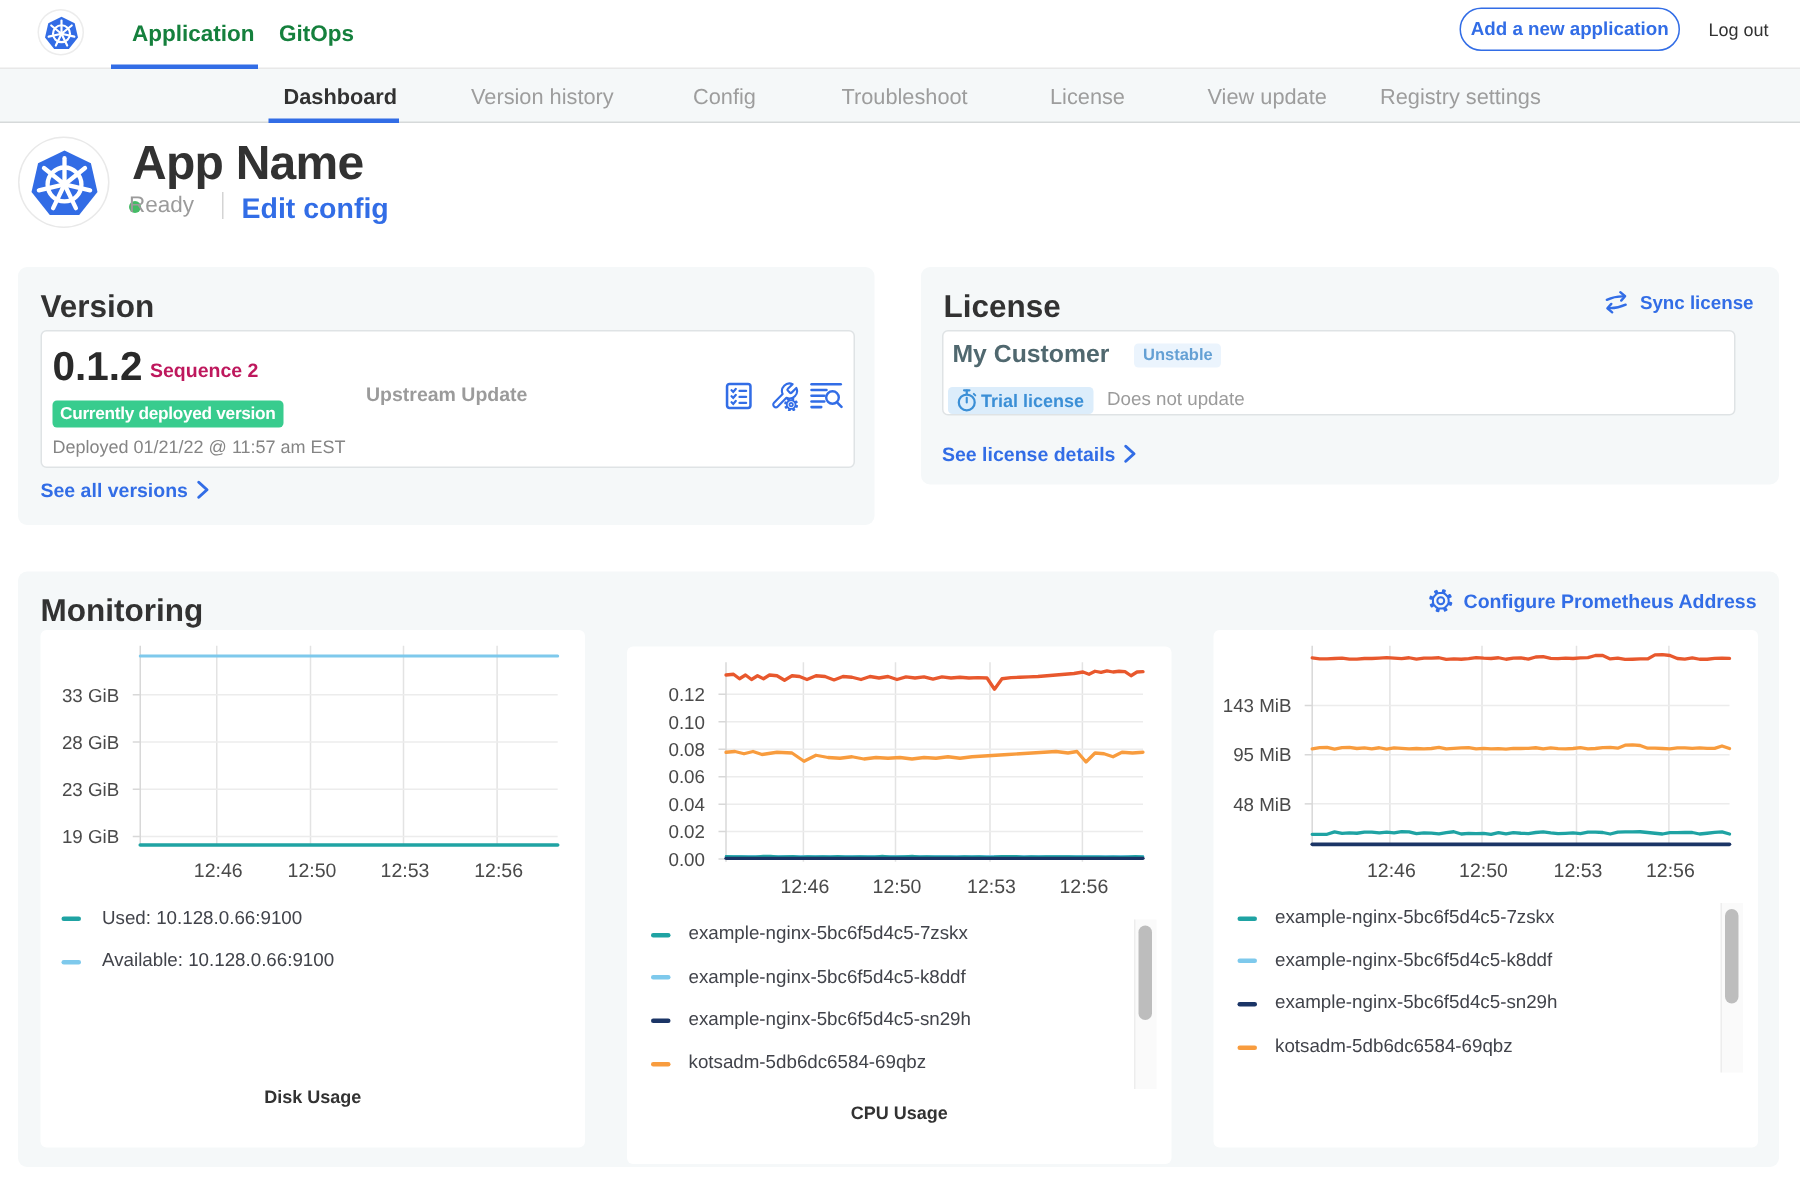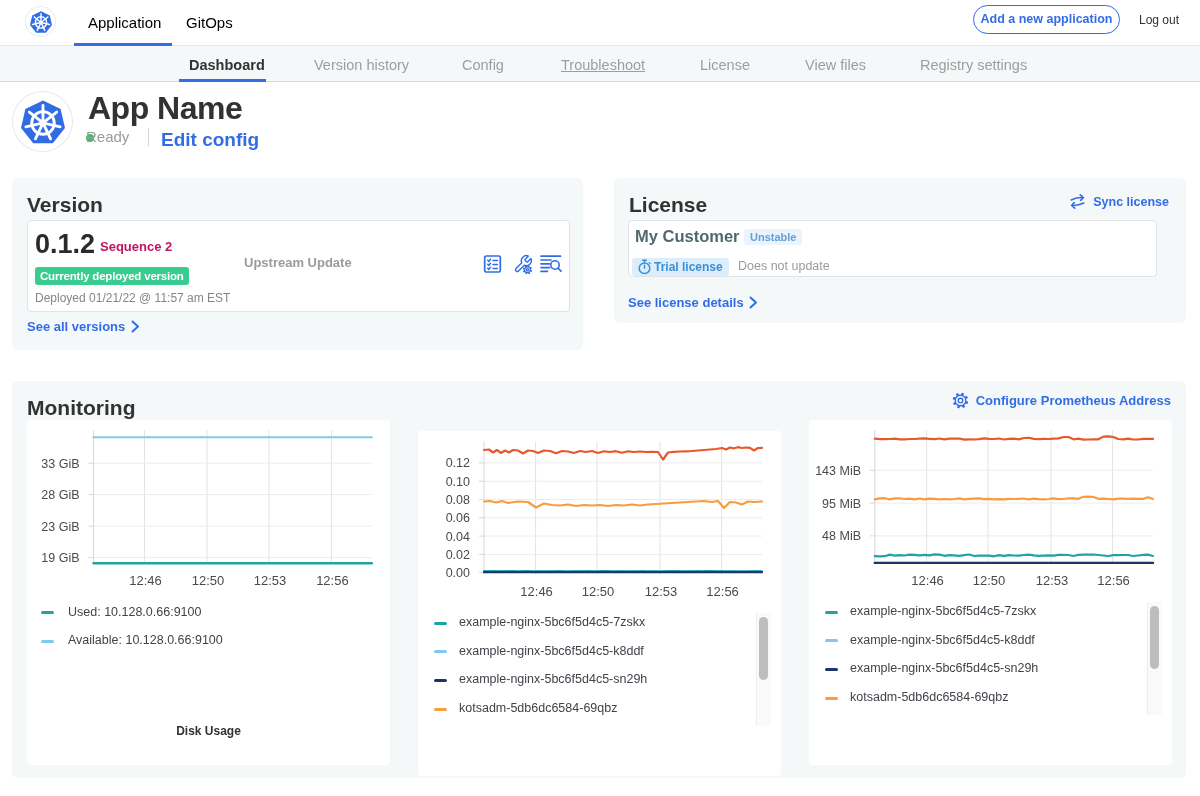--- a/index.html
+++ b/index.html
@@ -1,16 +1,16 @@
 <!DOCTYPE html>
 <html><head><meta charset="utf-8"><style>
 *{margin:0;padding:0;box-sizing:border-box;}
 body{width:1200px;height:796px;font-family:"Liberation Sans",sans-serif;background:#fff;position:relative;overflow:hidden;color:#323232;}
 .abs{position:absolute;white-space:nowrap;}
-.navtab{position:absolute;top:14px;font-size:15px;font-weight:400;color:#000000;white-space:nowrap;}
+.navtab{position:absolute;top:14px;font-size:15px;font-weight:700;color:#15803d;white-space:nowrap;}
 .subitem{position:absolute;top:57px;font-size:14.5px;color:#9d9d9d;white-space:nowrap;}
 .card{position:absolute;background:#f5f8f9;border-radius:6px;}
 .cardhead{position:absolute;left:15px;top:15px;font-size:21px;font-weight:700;color:#323232;}
 .whitebox{position:absolute;background:#fff;border:1px solid #dfe3e5;border-radius:4px;}
 .linkrow{position:absolute;display:flex;align-items:center;white-space:nowrap;font-size:12.5px;font-weight:600;color:#326de6;}
 .linkrow svg{margin-right:7px;}
 .seelink{position:absolute;left:15px;font-size:13px;font-weight:600;color:#326de6;white-space:nowrap;}
 .chartcard{position:absolute;width:363px;height:345px;background:#fff;border-radius:4px;}
 .charttitle{position:absolute;left:0;top:304px;width:363px;text-align:center;font-size:12px;font-weight:700;color:#323232;}
 </style></head><body>
@@ -36,23 +36,23 @@
 <div class="navtab" style="left:186px;">GitOps</div>
 <div class="abs" style="left:74px;top:43px;width:98px;height:3px;background:#326de6;"></div>
 <div class="abs" style="left:973px;top:5px;width:147px;height:29px;border:1px solid #326de6;border-radius:15px;color:#326de6;font-size:12.5px;font-weight:700;text-align:center;line-height:27px;">Add a new application</div>
 <div class="abs" style="left:1139px;top:13px;font-size:12px;color:#323232;">Log out</div>
 
 <div class="abs" style="left:0;top:46px;width:1200px;height:36px;background:#f5f8f9;border-bottom:1px solid #d6d9da;"></div>
 <div class="subitem" style="left:189px;color:#323232;font-weight:600;">Dashboard</div>
 <div class="abs" style="left:179px;top:79px;width:87px;height:3px;background:#326de6;"></div>
 <div class="subitem" style="left:314px;">Version history</div>
 <div class="subitem" style="left:462px;">Config</div>
-<div class="subitem" style="left:561px;text-decoration:underline;">Troubleshoot</div>
+<div class="subitem" style="left:561px;">Troubleshoot</div>
 <div class="subitem" style="left:700px;">License</div>
-<div class="subitem" style="left:805px;">View files</div>
+<div class="subitem" style="left:805px;">View update</div>
 <div class="subitem" style="left:920px;">Registry settings</div>
 
 <div class="abs" style="left:13px;top:92px;width:59px;height:59px;border-radius:50%;background:#fff;box-shadow:0 0 0 1px #e9e9e9;display:flex;align-items:center;justify-content:center;">
     <svg width="48" height="48" viewBox="0 0 100 100">
       <polygon points="50.0,5.0 86.7,22.7 95.8,62.5 70.4,94.3 29.6,94.3 4.2,62.5 13.3,22.7" fill="#326ce5"></polygon>
       <g stroke="#fff" stroke-width="6" stroke-linecap="round">
         <line x1="50" y1="52" x2="50.0" y2="15.5"></line>
         <line x1="50" y1="52" x2="78.5" y2="29.2"></line>
         <line x1="50" y1="52" x2="85.6" y2="60.1"></line>
         <line x1="50" y1="52" x2="65.8" y2="84.9"></line>
@@ -113,21 +113,21 @@
       <svg width="17" height="17" viewBox="0 0 17 17" fill="none" stroke="#326de6" stroke-width="1.6" stroke-linecap="round" stroke-linejoin="round">
         <path d="M2.2 6.9 C5 5.6 10 4.4 13.8 4.6"></path>
         <path d="M11.2 1.8 L14.4 4.5 L11.8 7.4"></path>
         <path d="M14.8 10.1 C12 11.4 7 12.6 3.2 12.4"></path>
         <path d="M5.8 15.2 L2.6 12.5 L5.2 9.6"></path>
       </svg>
       <span>Sync license</span>
     </div>
   <div class="whitebox" style="left:14px;top:42px;width:529px;height:57px;"></div>
   <div class="abs" style="left:21px;top:49px;font-size:16.5px;font-weight:700;color:#50686f;">My Customer</div>
-  <div class="abs" style="left:130px;top:51px;height:16px;background:#ebf4fd;border-radius:3px;color:#64a0d4;font-size:11px;font-weight:600;line-height:16px;padding:0 6px;">Unstable</div>
+  <div class="abs" style="left:142px;top:51px;height:16px;background:#ebf4fd;border-radius:3px;color:#64a0d4;font-size:11px;font-weight:600;line-height:16px;padding:0 6px;">Unstable</div>
   <div class="abs" style="left:18px;top:80px;height:18px;background:#dcedfb;border-radius:3px;color:#3b8fd6;font-size:12px;font-weight:700;line-height:18px;padding:0 6px 0 22px;">Trial license</div>
   <div class="abs" style="left:23px;top:81px;"><svg width="15" height="16" viewBox="0 0 15 16" fill="none" stroke="#3b8fd6" stroke-width="1.5" stroke-linecap="round">
         <line x1="5.7" y1="1.2" x2="9.3" y2="1.2"></line>
         <line x1="7.5" y1="1.4" x2="7.5" y2="3.6"></line>
         <circle cx="7.5" cy="9.3" r="5.3"></circle>
         <path d="M7.5 9.3 L7.5 6.2" stroke-width="1.4"></path>
         <line x1="12.2" y1="3.6" x2="13.2" y2="4.6" stroke-width="1.3"></line>
       </svg></div>
   <div class="abs" style="left:124px;top:81px;font-size:12.5px;color:#9b9b9b;">Does not update</div>
   <div class="seelink" style="left:14px;top:116px;">See license details <span style="position:relative;top:1.5px;left:2px;display:inline-block;"><svg width="9" height="13" viewBox="0 0 9 13" fill="none" stroke="#326de6" stroke-width="2" stroke-linecap="round" stroke-linejoin="round">
@@ -216,20 +216,21 @@
       <div style="position:absolute;left:16px;top:190.5px;width:13px;height:3px;border-radius:2px;background:#1fa3a3"></div>
       <div style="position:absolute;left:41px;top:184px;font-size:12.5px;color:#41434a;white-space:nowrap">example-nginx-5bc6f5d4c5-7zskx</div>
       <div style="position:absolute;left:16px;top:219.2px;width:13px;height:3px;border-radius:2px;background:#7ec9ec"></div>
       <div style="position:absolute;left:41px;top:212.7px;font-size:12.5px;color:#41434a;white-space:nowrap">example-nginx-5bc6f5d4c5-k8ddf</div>
       <div style="position:absolute;left:16px;top:247.8px;width:13px;height:3px;border-radius:2px;background:#1b3566"></div>
       <div style="position:absolute;left:41px;top:241.3px;font-size:12.5px;color:#41434a;white-space:nowrap">example-nginx-5bc6f5d4c5-sn29h</div>
       <div style="position:absolute;left:16px;top:276.5px;width:13px;height:3px;border-radius:2px;background:#f89c3e"></div>
       <div style="position:absolute;left:41px;top:270px;font-size:12.5px;color:#41434a;white-space:nowrap">kotsadm-5db6dc6584-69qbz</div>
       <div style="position:absolute;left:338px;top:181.5px;width:15px;height:113px;background:#fafafa;border-left:1px solid #ededed;"></div>
       <div style="position:absolute;left:341px;top:186px;width:9px;height:63px;background:#bdbdbd;border-radius:5px;"></div>
+      <div class="charttitle">CPU Usage</div>
     </div>
   <div class="chartcard" style="left:797px;top:39px;">
       <svg width="363" height="170" style="position:absolute;left:0;top:0">
         <line x1="117.6" y1="10.5" x2="117.6" y2="143.5" stroke="#e3e3e3" stroke-width="1"></line>
         <line x1="179" y1="10.5" x2="179" y2="143.5" stroke="#e3e3e3" stroke-width="1"></line>
         <line x1="242" y1="10.5" x2="242" y2="143.5" stroke="#e3e3e3" stroke-width="1"></line>
         <line x1="303.6" y1="10.5" x2="303.6" y2="143.5" stroke="#e3e3e3" stroke-width="1"></line>
         <line x1="65.8" y1="50.3" x2="344" y2="50.3" stroke="#ececec" stroke-width="1"></line>
         <line x1="60.8" y1="50.3" x2="65.8" y2="50.3" stroke="#d8d8d8" stroke-width="1"></line>
         <line x1="65.8" y1="83.1" x2="344" y2="83.1" stroke="#ececec" stroke-width="1"></line>

